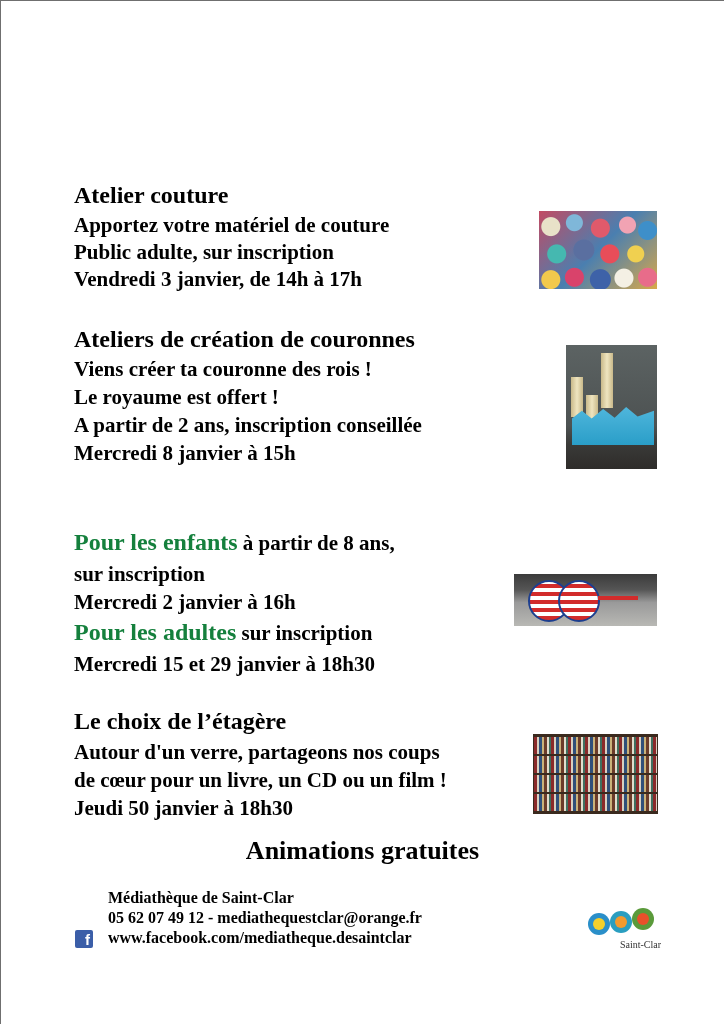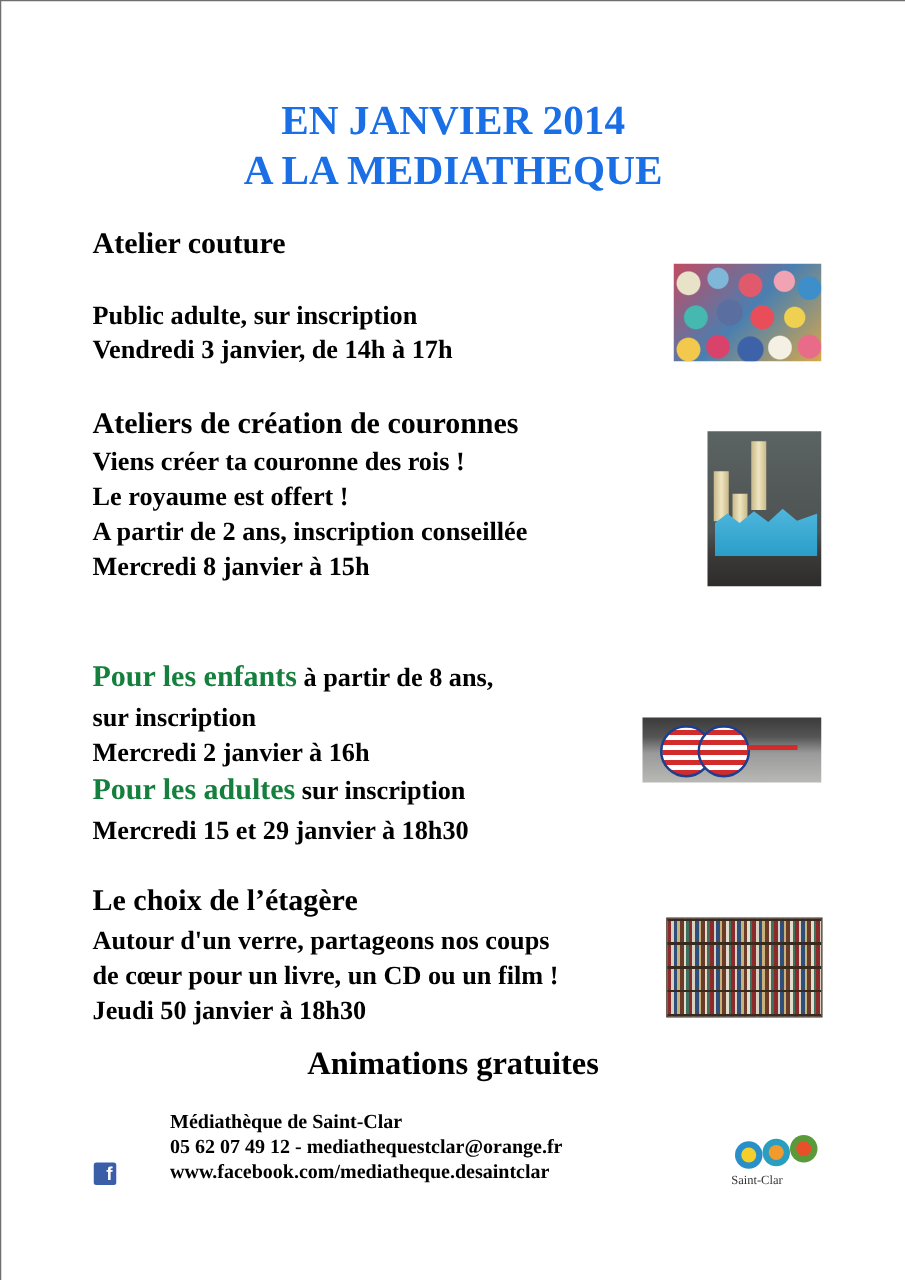--- a/index.html
+++ b/index.html
@@ -76,39 +76,36 @@
     left: 532px; top: 733px; width: 123px; height: 78px;
     background:
       repeating-linear-gradient(0deg, #3a2a1e 0 2px, transparent 2px 19px),
       repeating-linear-gradient(90deg, #8a2a2a 0 3px, #d8d0c0 3px 5px, #2f4f7a 5px 8px, #c9b27a 8px 10px, #6b3b2a 10px 13px, #e2dccc 13px 15px, #3f6f5f 15px 17px);
     border: 1px solid #3a2a1e;
   }
 
   .footer-contact {
     position: absolute; left: 107px; top: 887px; color: #000; font-weight: bold; font-size: 16px; line-height: 20px; white-space: nowrap;
   }
-  .footer-contact div { height: 20px; margin-left: 28px; }
+  .footer-contact div { height: 20px; }
   .fb-icon {
     position: absolute; left: 74px; top: 929px; width: 18px; height: 18px; background: #3b5ea8; border-radius: 2px;
     color: #fff; font-family: "Liberation Sans", sans-serif; font-weight: bold; font-size: 15px; line-height: 20px; text-align: right; padding-right: 3px; box-sizing: border-box; overflow: hidden;
   }
   .logo { position: absolute; left: 584px; top: 903px; width: 76px; height: 52px; }
-  .logo-text { position: absolute; left: 0; right: 0; top: 35px; text-align: left; font-size: 10px; color: #333; font-family: "Liberation Serif", serif; }
+  .logo-text { position: absolute; left: 0; right: 0; top: 35px; text-align: right; font-size: 10px; color: #333; font-family: "Liberation Serif", serif; }
 </style>
 </head>
 <body>
 
 <div class="page">
 
-  <div class="title">
-    <div>EN JANVIER 2014</div>
-    <div>A LA MEDIATHEQUE</div>
-  </div>
 
   <div class="heading" style="top:180px">Atelier couture</div>
+  <div class="line" style="top:211px">Apportez votre matériel de couture</div>
   <div class="line" style="top:238px">Public adulte, sur inscription</div>
   <div class="line" style="top:265px">Vendredi 3 janvier, de 14h à 17h</div>
   <div class="photo buttons-photo"></div>
 
   <div class="heading" style="top:324px">Ateliers de création de couronnes</div>
   <div class="line" style="top:355px">Viens créer ta couronne des rois !</div>
   <div class="line" style="top:383px">Le royaume est offert !</div>
   <div class="line" style="top:411px">A partir de 2 ans, inscription conseillée</div>
   <div class="line" style="top:439px">Mercredi 8 janvier à 15h</div>
   <div class="photo crown-photo">

